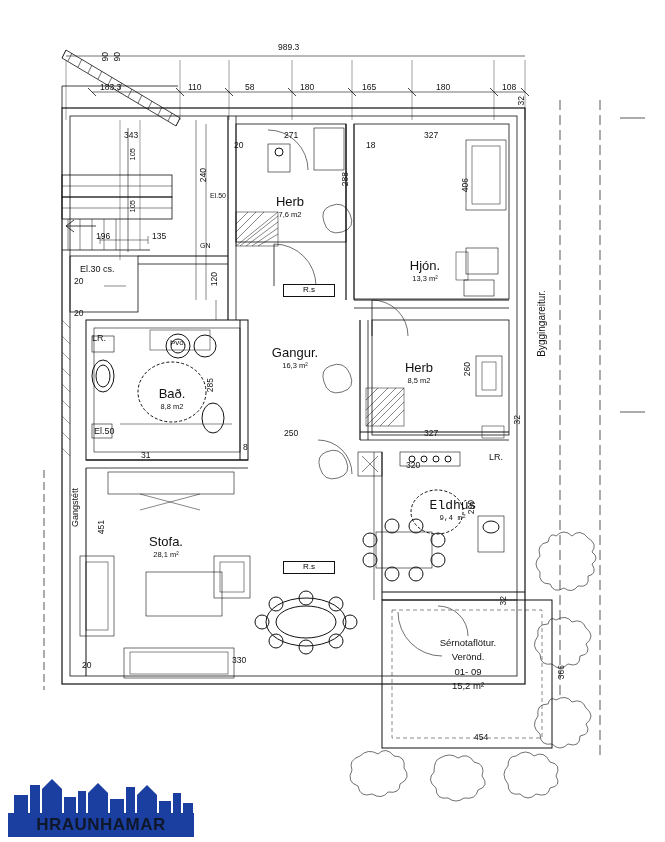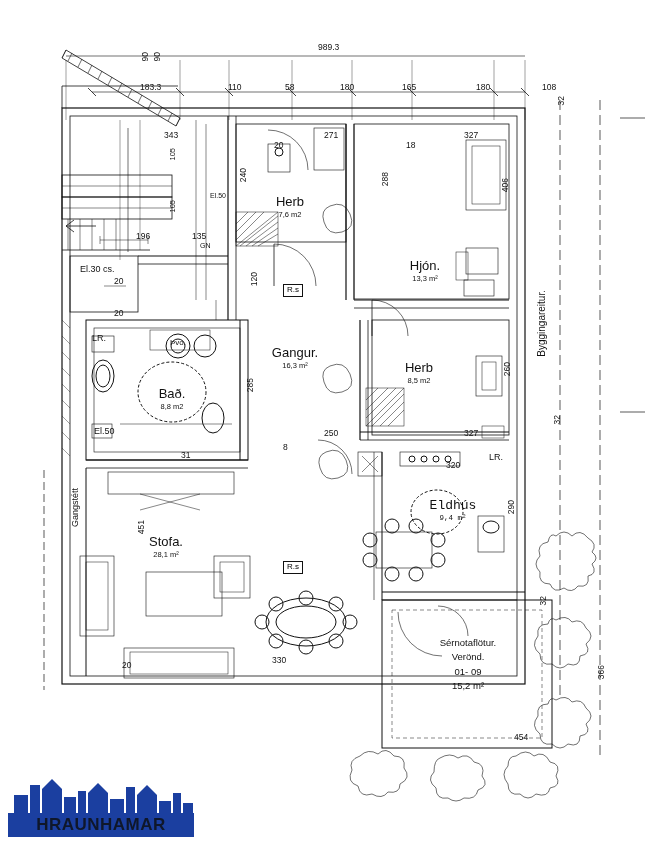--- a/index.html
+++ b/index.html
@@ -3,23 +3,23 @@
 <meta charset="utf-8">
 <style>
   html,body{margin:0;padding:0;background:#ffffff;}
   body{width:665px;height:842px;font-family:"Liberation Sans",sans-serif;color:#000;}
   #stage{position:relative;width:665px;height:842px;overflow:hidden;background:#fff;}
   .abs{position:absolute;}
   .lbl{font-size:9px;line-height:1.15;color:#111;white-space:pre;}
   .room{font-size:9.5px;line-height:1.2;text-align:center;color:#111;}
   .room .nm{font-size:13px;}
   .room .ar{font-size:7.5px;}
-  .dim{font-size:8.5px;color:#111;margin-left:40px;}
+  .dim{font-size:8.5px;color:#111;}
   .vert{writing-mode:vertical-rl;transform:rotate(180deg);}
-  .tagbox{border:1px solid #111;background:#fff;font-size:8px;padding:1px 3px;line-height:1.1;}
+  .tagbox{border:1px solid #111;background:#fff;font-size:8px;padding:1px 19px;line-height:1.1;}
   .title{font-size:12px;text-align:center;line-height:1.35;}
   .logo-wrap{position:absolute;left:8px;top:775px;width:190px;height:62px;}
   .logo-band{position:absolute;left:0;top:38px;width:186px;height:24px;background:#1b3fa0;}
   .logo-text{position:absolute;left:0;top:38px;width:186px;height:24px;color:#0f172a;font-weight:bold;font-size:17px;letter-spacing:.5px;text-align:center;line-height:24px;}
   svg{display:block;}
 </style>
 </head>
 <body>
 
 <div id="stage">

